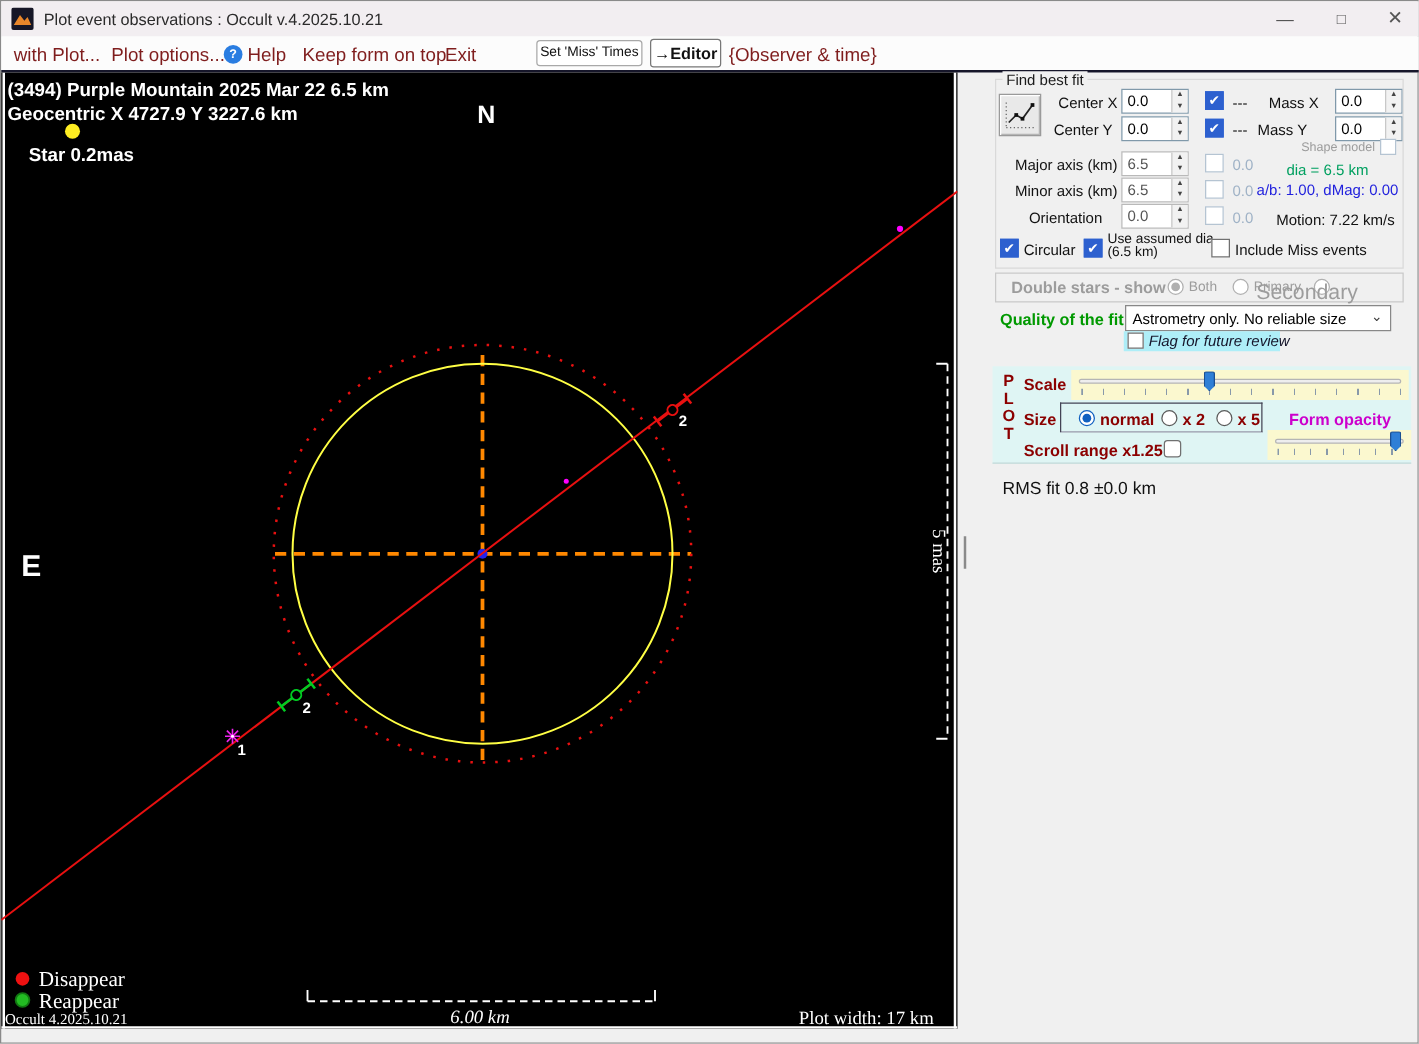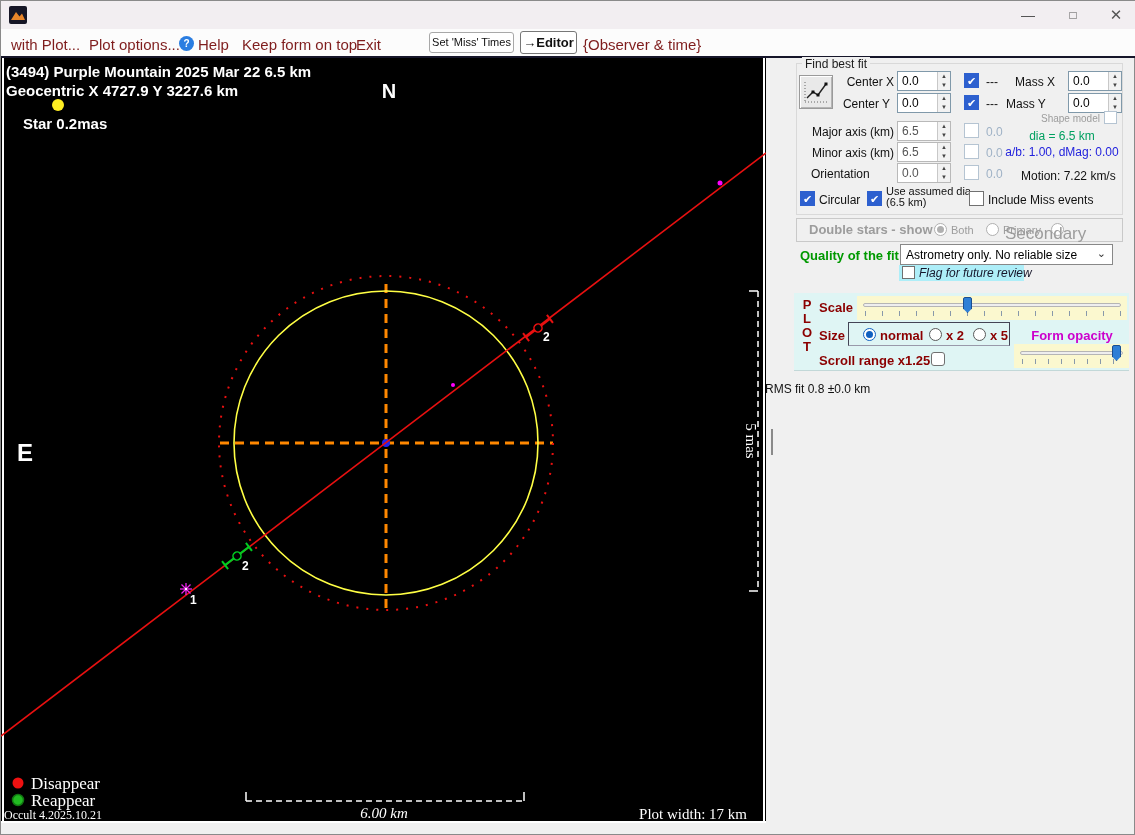--- a/index.html
+++ b/index.html
@@ -73,20 +73,21 @@
 </head>
 <body>
 
 <div id="win">
 
   <div id="titlebar">
     <svg class="abs" style="left:8px;top:5px" width="18" height="18">
       <rect x="0" y="0" width="18" height="18" rx="2" fill="#161626"></rect>
       <path d="M2,14 L7,6 L10.5,10.5 L13,7.5 L16,14 Z" fill="#e8862a"></path>
     </svg>
+    <span id="title-text">Plot event observations : Occult v.4.2025.10.21</span>
     <div class="wbtn" style="left:1012px">—</div>
     <div class="wbtn" style="left:1057px;font-size:12px">□</div>
     <div class="wbtn" style="left:1100px;font-size:15px">✕</div>
   </div>
 
   <div id="menubar">
     <span class="mitem" style="left:10px">with Plot...</span>
     <span class="mitem" style="left:88px">Plot options...</span>
     <span class="abs" style="left:178px;top:7px;width:15px;height:15px;border-radius:50%;background:#2a7de1;color:#fff;font:bold 10px 'Liberation Sans',sans-serif;text-align:center;line-height:15px">?</span>
     <span class="mitem" style="left:197px">Help</span>
@@ -242,21 +243,21 @@
   <div class="spin dis" style="left:896px;top:141px;width:54px">
     <span class="val">6.5</span>
     <span class="arrows">
         <span>▲</span>
         <span>▼</span>
       </span>
   </div>
   <div class="cb dis" style="left:963px;top:143px"></div>
   <div class="zeroval" style="left:985px;top:145px">0.0</div>
 
-  <div class="lbl" style="left:810px;top:166px;width:83px;text-align:left">Orientation</div>
+  <div class="lbl" style="left:810px;top:166px;width:83px;text-align:center">Orientation</div>
   <div class="spin dis" style="left:896px;top:162px;width:54px">
     <span class="val">0.0</span>
     <span class="arrows">
         <span>▲</span>
         <span>▼</span>
       </span>
   </div>
   <div class="cb dis" style="left:963px;top:164px"></div>
   <div class="zeroval" style="left:985px;top:166px">0.0</div>
 
@@ -314,16 +315,16 @@
   <div class="lbl" style="left:1020px;top:327px;width:102px;text-align:center;font-weight:bold;font-size:13px;color:#cc00cc">Form opacity</div>
 
   <div class="lbl dkred" style="left:818px;top:352px">Scroll range x1.25</div>
   <div class="cb" style="left:930px;top:351px;width:14px;height:14px;border-radius:3px"></div>
   <div class="slider" style="left:1013px;top:343px;width:115px;height:24px">
     <div class="groove"></div>
     <div class="ticks" style="background:repeating-linear-gradient(to right,#8899aa 0 1px,transparent 1px 13px)"></div>
     <div class="thumb" style="left:98px"></div>
   </div>
 
-  <div class="lbl" style="left:764px;top:381px;font-size:12px">RMS fit 0.8 ±0.0 km</div>
+  <div class="lbl" style="left:801px;top:381px;font-size:14px">RMS fit 0.8 ±0.0 km</div>
 
 
 </div>
 
 </body></html>

